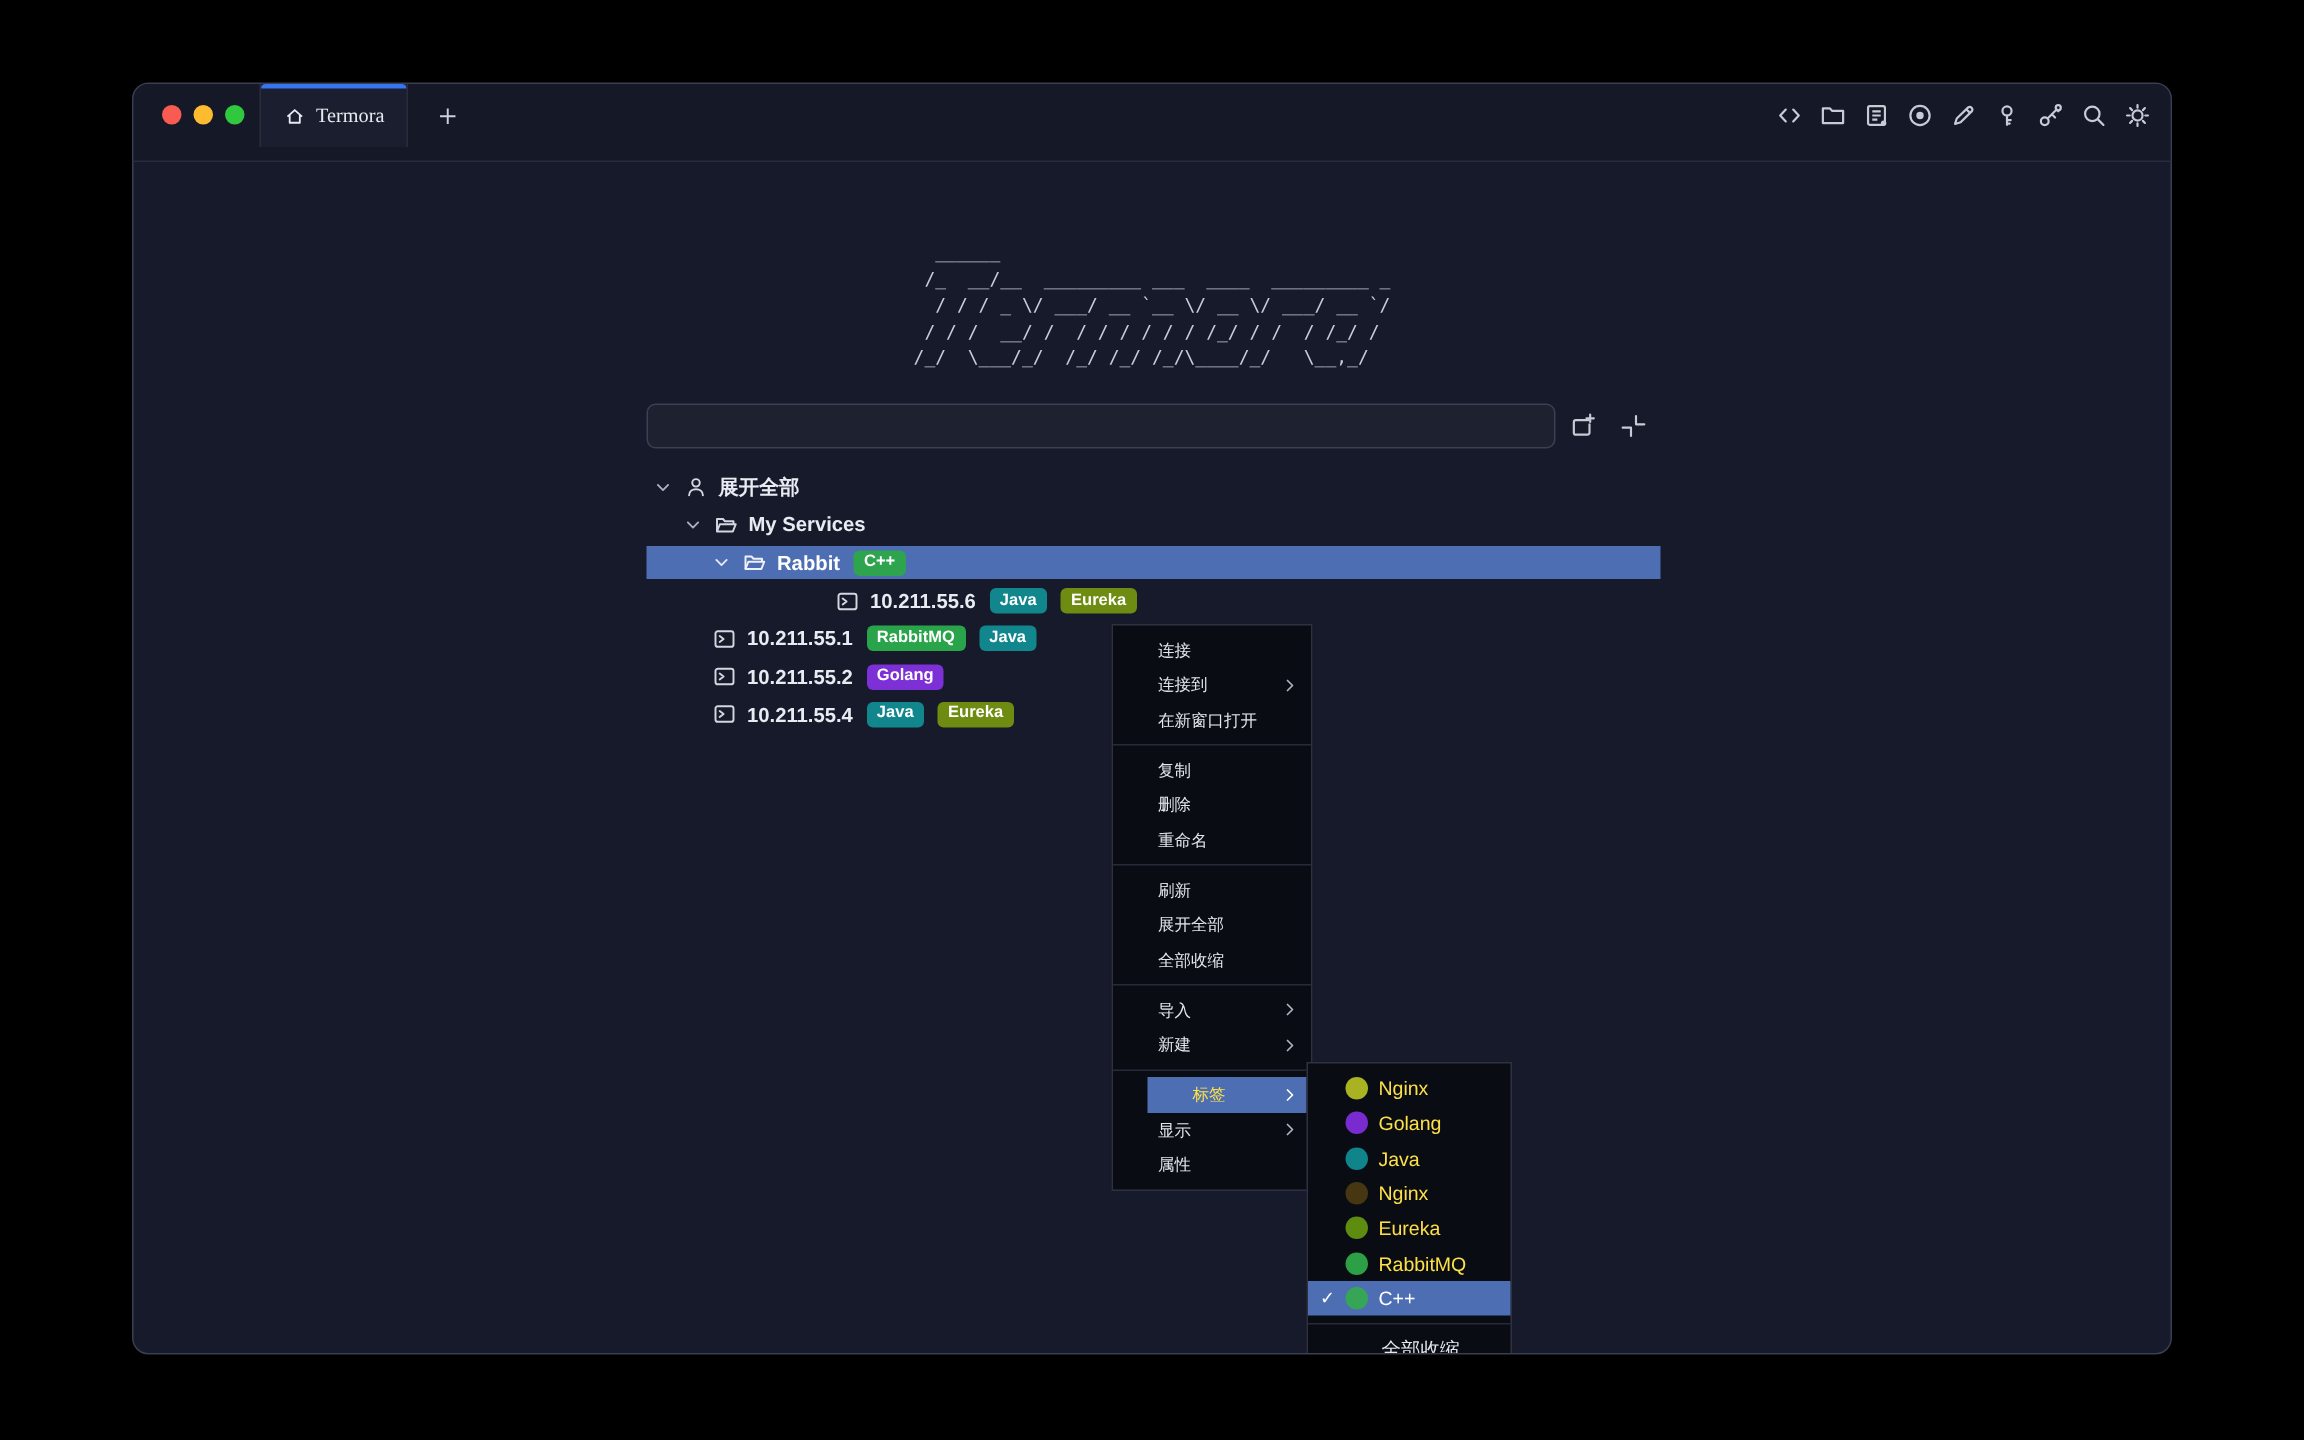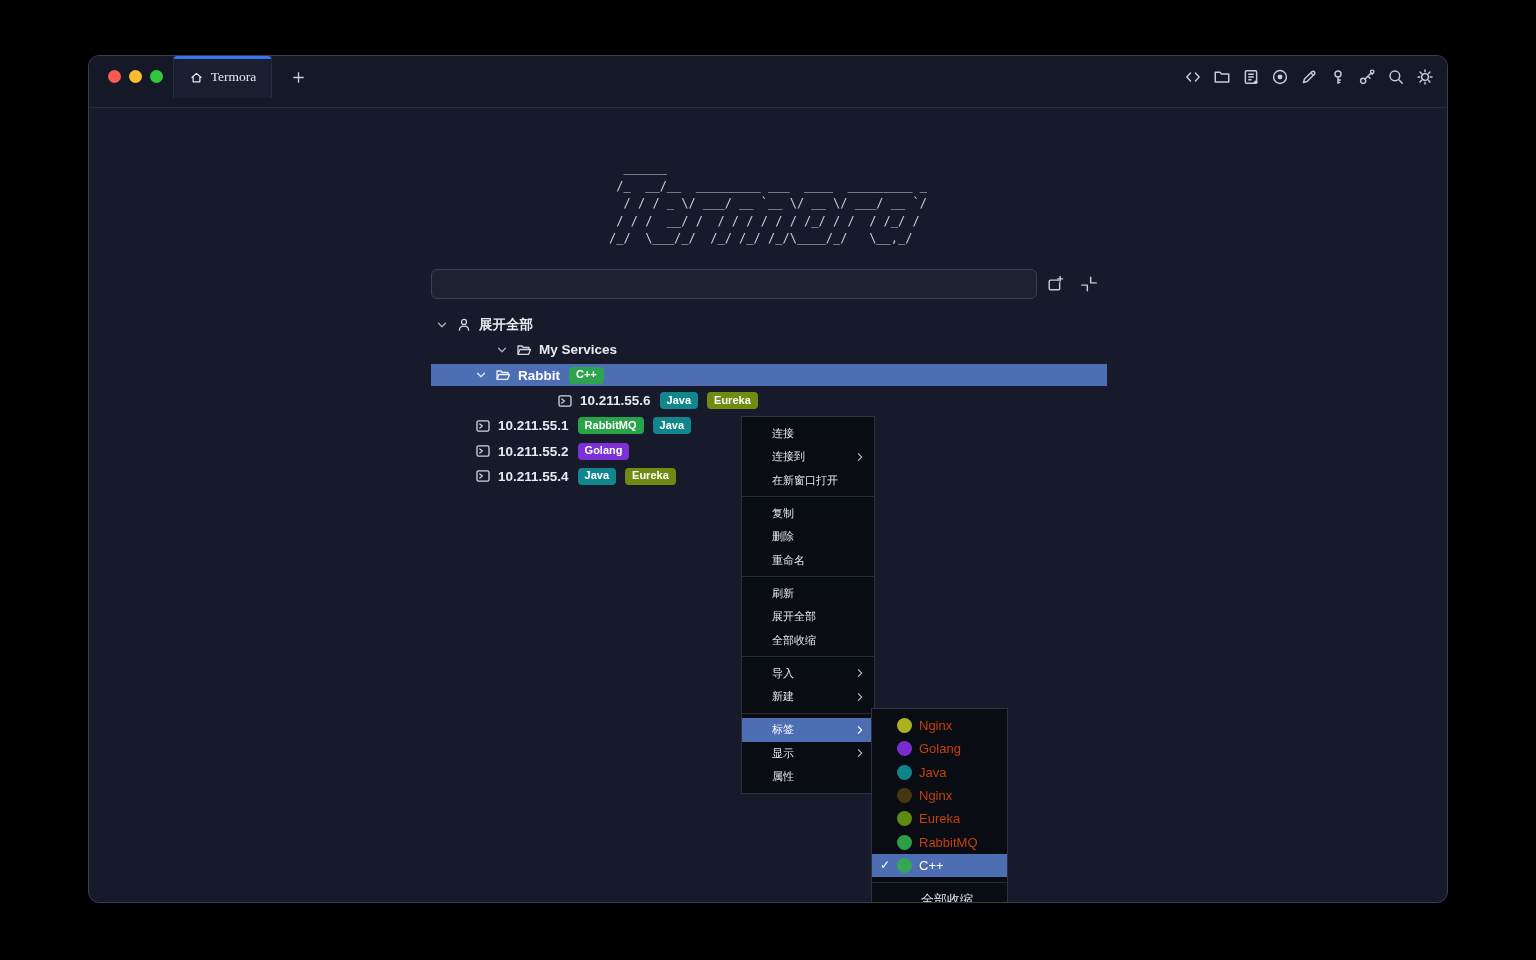--- a/index.html
+++ b/index.html
@@ -58,26 +58,26 @@
            font-size:11px; font-weight:bold; color:#fff; line-height:13px; }
 
   
   .menu { position:absolute; background:#0a0c13; border:1px solid #2e3140;
           padding:5px 0; z-index:5; }
   .ctx { left:652px; top:318px; width:134px; }
   .sub { left:782px; top:610px; width:137px; z-index:6; }
   .mi { height:23.3px; display:flex; align-items:center; padding:0 9px 0 30px;
         color:#e4e6ed; font-size:11px; position:relative; }
   .mi .arrow { position:absolute; right:9px; color:#aeb3bf; display:flex; }
-  .mi.hl { color:#ffffff; }
+  .mi.hl { color:#fde047;margin-left:23px; }
   .mi.hl .arrow { color:#fff; }
   .msep { height:1px; background:#272b39; margin:4.5px 0; }
 
   .ti { height:23.3px; display:flex; align-items:center; padding-left:8px;
-        color:#c2410c; font-size:13px; }
+        color:#fde047; font-size:13px; }
   .ti .check { width:17px; font-size:12px; color:#fff; }
   .ti .dot { width:15px; height:15px; border-radius:50%; margin-right:7px; flex:none; }
   .ti.hl { color:#fff; }
   .manage { height:25px; display:flex; align-items:center; padding-left:49px;
             color:#e4e6ed; font-size:13px; }
 
   svg { display:block; }
 </style>
 </head>
 <body>
@@ -200,21 +200,21 @@
           </span>
         <span class="nicon">
             <svg width="16" height="16" viewBox="0 0 16 16" fill="none" stroke="currentColor" stroke-width="1.3" stroke-linecap="round">
               <circle cx="8" cy="4.9" r="2.5"></circle>
               <path d="M3.4 13.2 c0-2.6 2.1-4.1 4.6-4.1 s4.6 1.5 4.6 4.1"></path>
             </svg>
           </span>
         <span>展开全部</span>
       </div>
 
-      <div class="tree-row" style="padding-left:366px;margin-left:40px;">
+      <div class="tree-row" style="padding-left:366px;">
         <span class="chev">
             <svg width="12" height="12" viewBox="0 0 14 14" fill="none" stroke="currentColor" stroke-width="1.5" stroke-linecap="round" stroke-linejoin="round">
               <path d="M3 5 l4 4 4-4"></path>
             </svg>
           </span>
         <span class="nicon">
             <svg width="16" height="16" viewBox="0 0 16 16" fill="none" stroke="currentColor" stroke-width="1.3" stroke-linejoin="round">
               <path d="M2 12.3 V4 h4 l1.3 1.5 H13 v2"></path>
               <path d="M2 12.3 L3.9 7.5 H14.5 L12.6 12.3 Z"></path>
             </svg>

